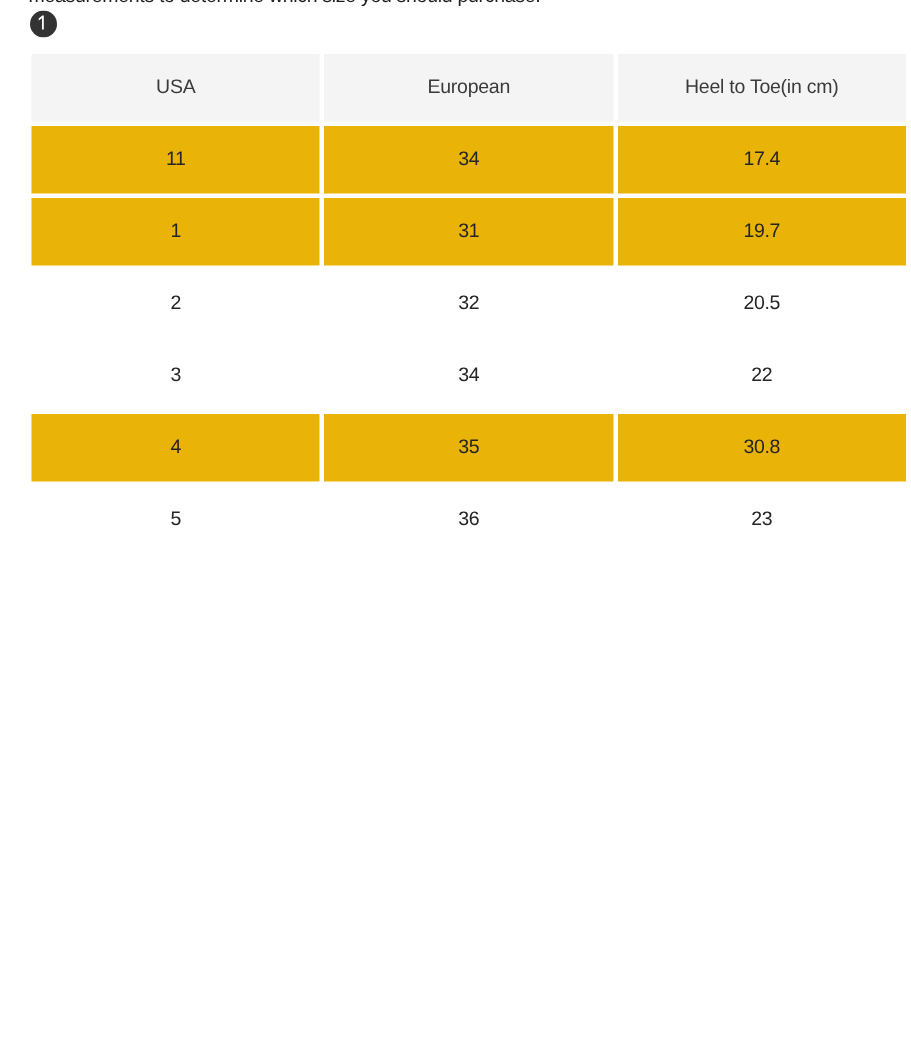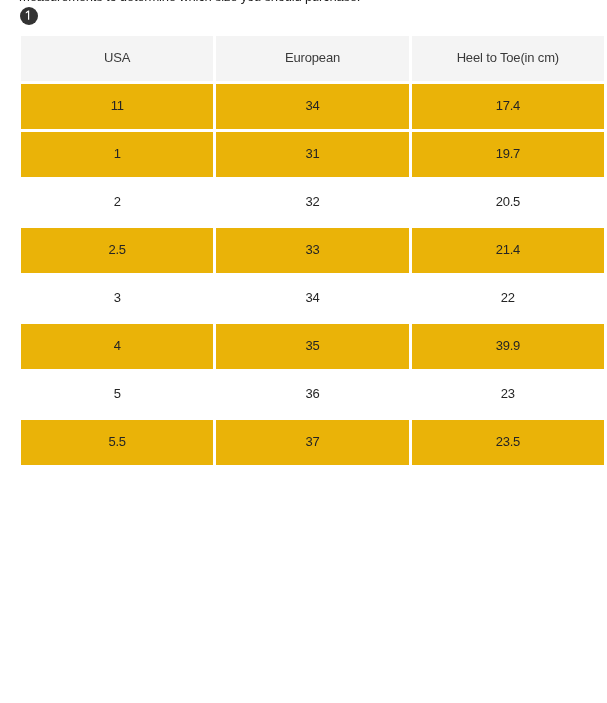--- a/index.html
+++ b/index.html
@@ -125,41 +125,31 @@
         <tr class="shaded">
           <td><span>1</span></td>
           <td><span>31</span></td>
           <td><span>19.7</span></td>
         </tr>
         <tr>
           <td><span>2</span></td>
           <td><span>32</span></td>
           <td><span>20.5</span></td>
         </tr>
-        <tr class="shaded">
-          <td><span>2.5</span></td>
-          <td><span>33</span></td>
-          <td><span>21.4</span></td>
-        </tr>
         <tr>
           <td><span>3</span></td>
           <td><span>34</span></td>
           <td><span>22</span></td>
         </tr>
         <tr class="shaded">
           <td><span>4</span></td>
           <td><span>35</span></td>
-          <td><span>39.9</span></td>
+          <td><span>30.8</span></td>
         </tr>
         <tr>
           <td><span>5</span></td>
           <td><span>36</span></td>
           <td><span>23</span></td>
-        </tr>
-        <tr class="shaded">
-          <td><span>5.5</span></td>
-          <td><span>37</span></td>
-          <td><span>23.5</span></td>
         </tr>
       </tbody>
   </table>
 
 </div>
 
 </body></html>

